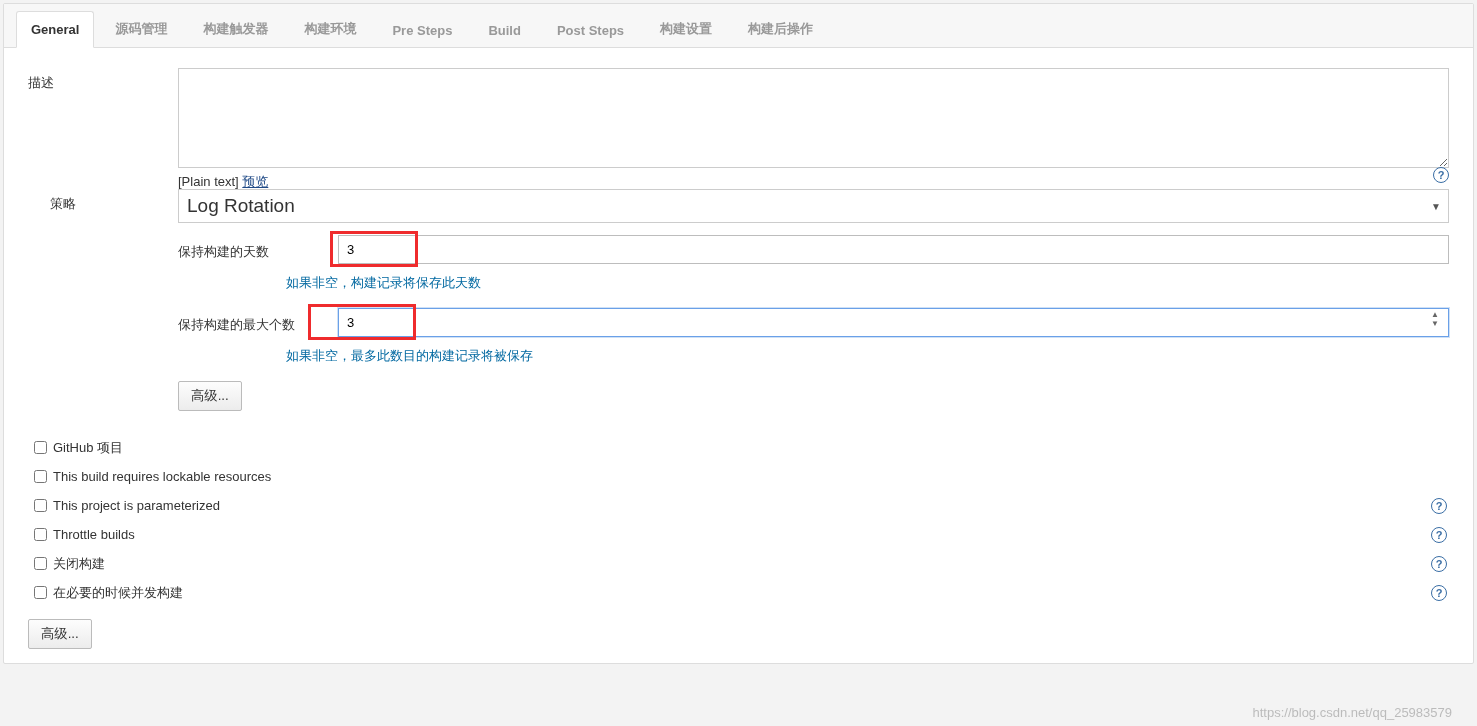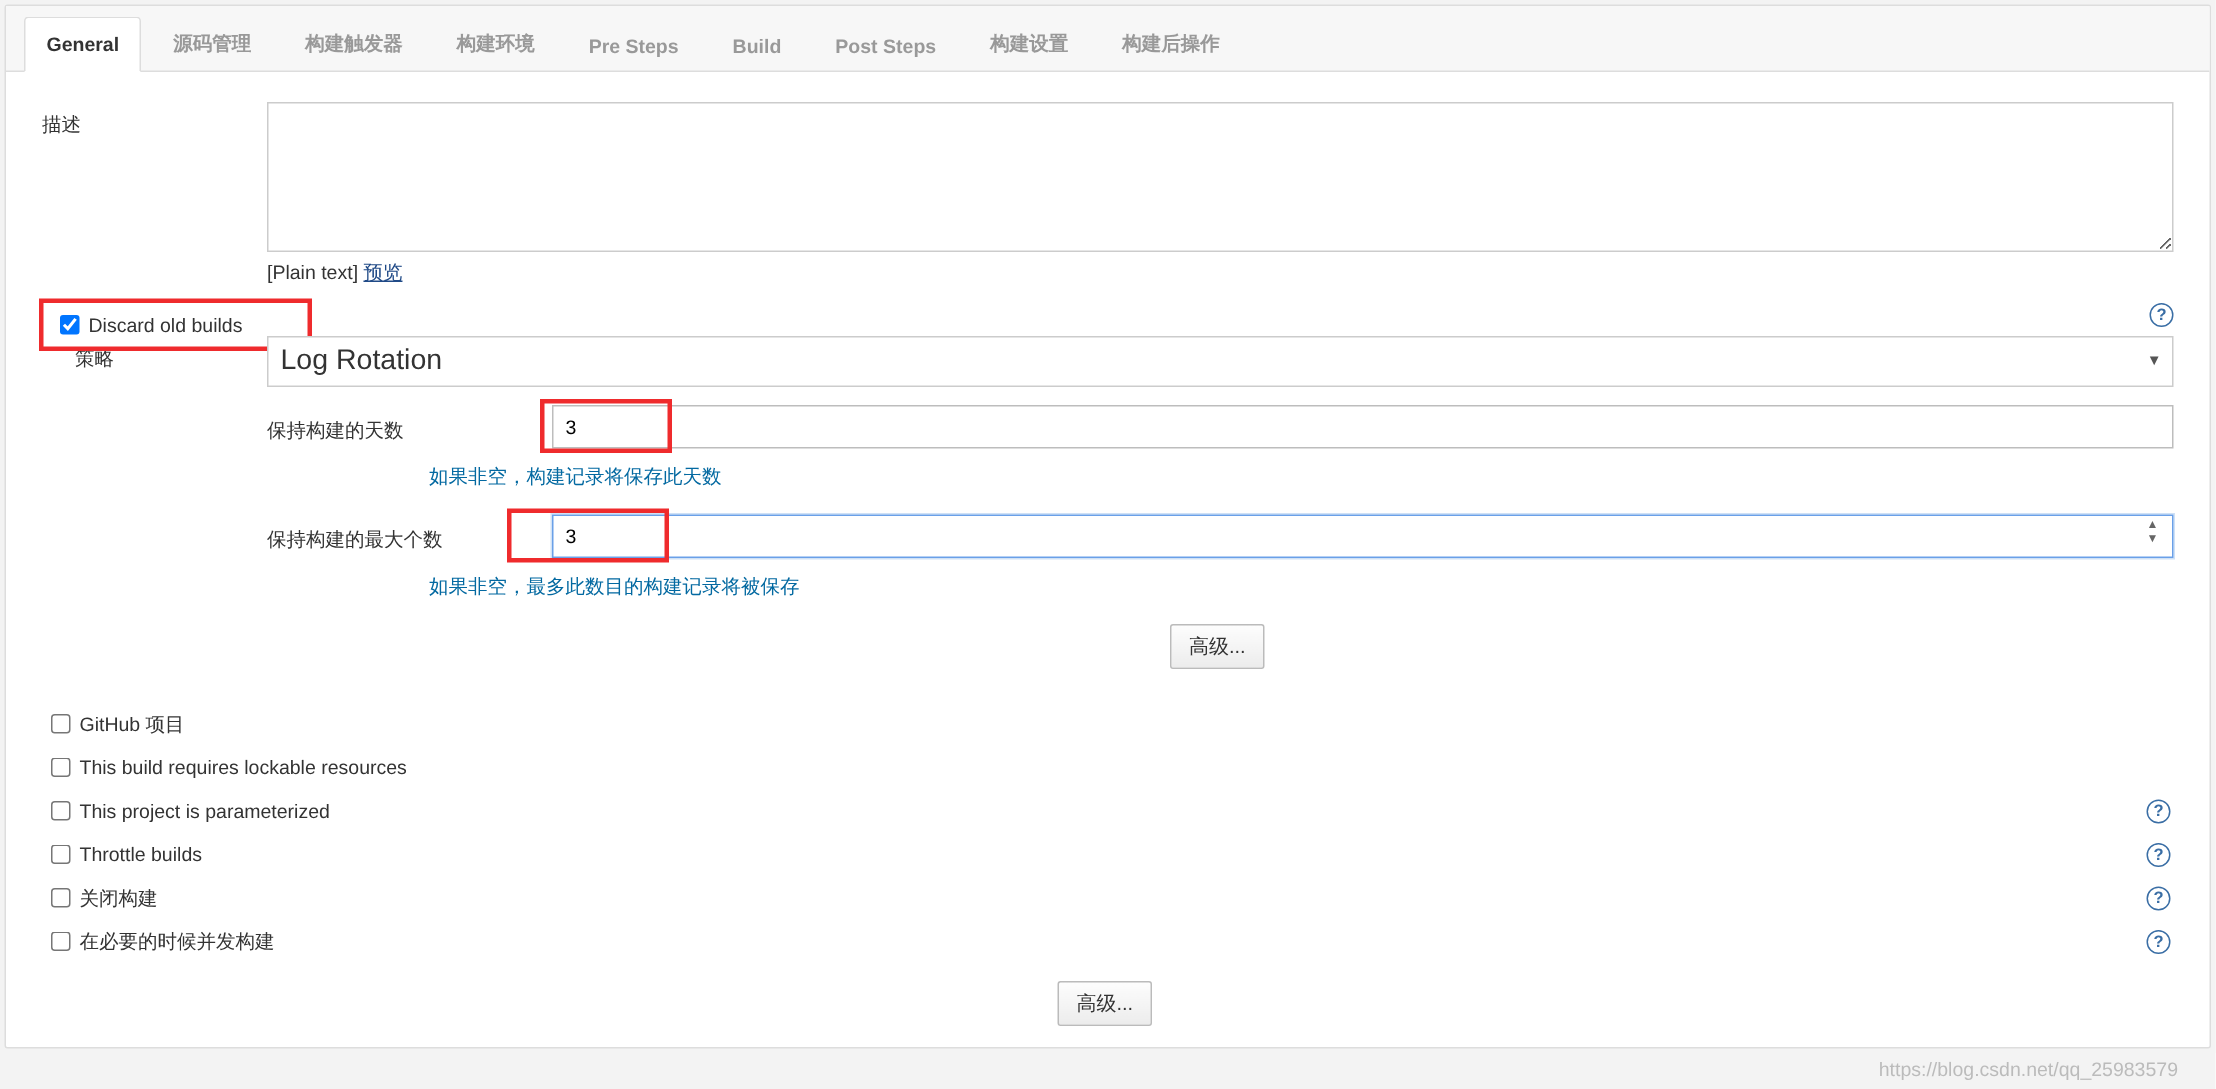--- a/index.html
+++ b/index.html
@@ -115,21 +115,20 @@
     font-size: 10px; color: #555;
     pointer-events: none;
   }
   .sub-block {
     margin-left: 150px;
   }
   .sub-row {
     display: flex;
     align-items: center;
     margin-top: 12px;
-    gap: 30px;
   }
   .sub-label {
     width: 160px;
     color: #333;
     padding-top: 4px;
   }
   .sub-field {
     flex: 1;
     position: relative;
   }
@@ -160,21 +159,21 @@
     position: relative;
   }
   .spinner-btns {
     position: absolute; right: 4px; top: 2px;
     width: 14px; display: flex; flex-direction: column;
     font-size: 8px; color: #666; line-height: 9px;
     cursor: pointer;
   }
   .advanced-row {
     display: flex;
-    justify-content: center;
+    justify-content: flex-start;
     padding: 12px 4px 4px 0;
   }
   .btn {
     border: 1px solid #bbb;
     background: linear-gradient(#fdfdfd,#ececec);
     padding: 5px 12px;
     color: #333;
     cursor: pointer;
     border-radius: 2px;
   }
@@ -209,24 +208,20 @@
     <div class="row">
       <div class="label-col">描述</div>
       <div class="field-col">
         <textarea class="desc" style=""></textarea>
         <div class="format-line">
           <span>[Plain text] </span><a href="#">预览</a>
         </div>
       </div>
     </div>
 
-    <div class="check-row highlight-red" style="width:178px; padding:6px 8px; margin-bottom:4px;">
-      <input type="checkbox" checked="" style="">
-      <span>Discard old builds</span>
-    </div>
     <div style="display:flex; margin-top:-34px;">
       <span class="help-icon" style="margin-left:auto;">?</span>
     </div>
 
     <div class="row" style="margin-top:6px;">
       <div class="label-col" style="padding-left:22px;">策略</div>
       <div class="field-col select-wrap">
         <div class="select-like">Log Rotation</div>
         <span class="select-caret">▼</span>
       </div>

